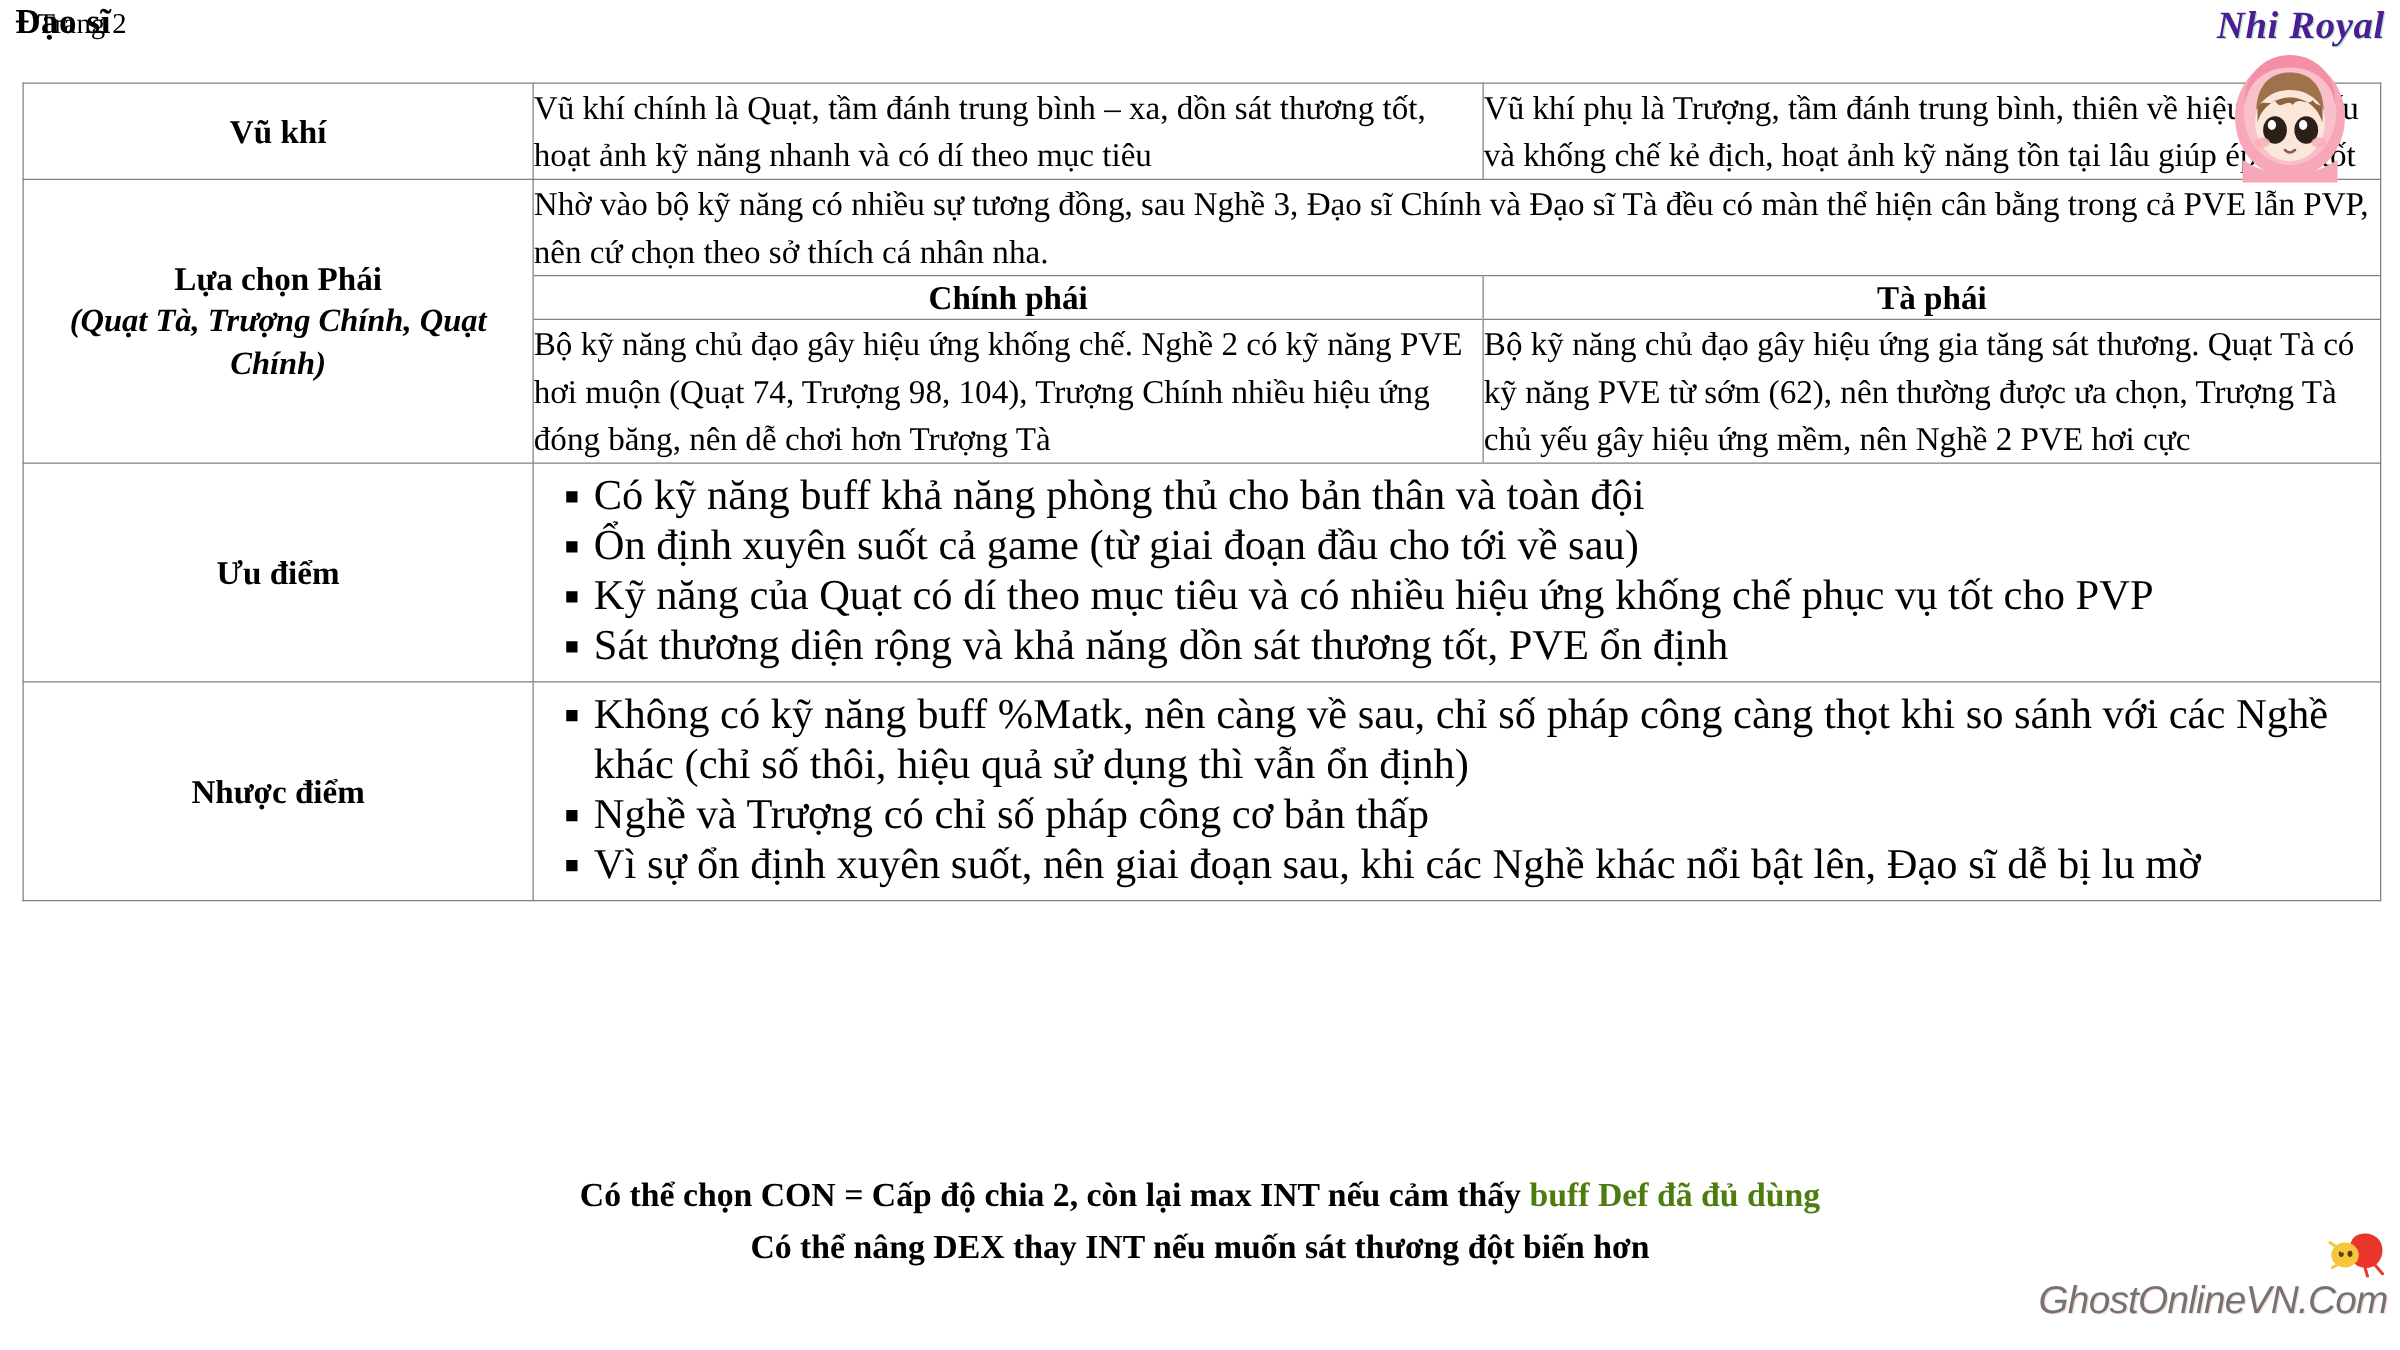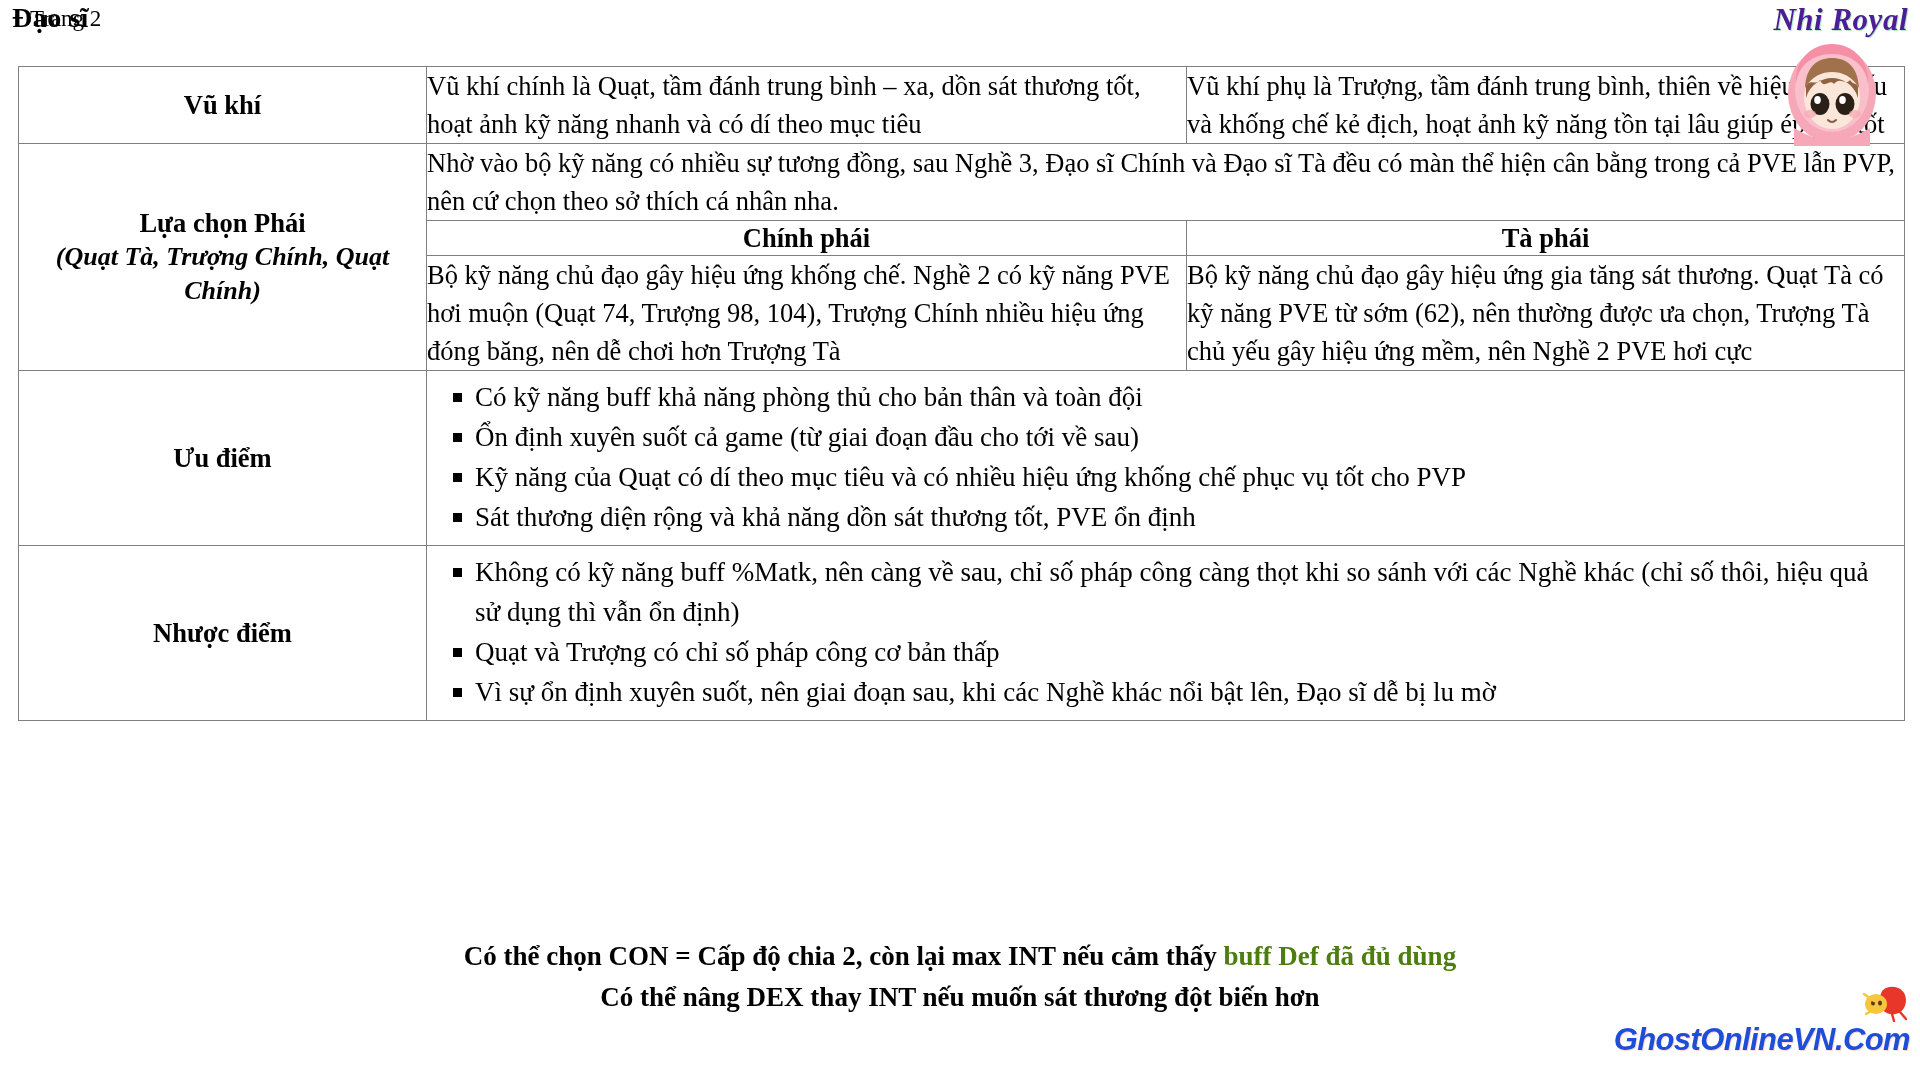--- a/index.html
+++ b/index.html
@@ -139,21 +139,21 @@
 
   
   ul.blist {
     margin: 0;
     padding: 6px 8px 8px 0;
     list-style: none;
   }
   ul.blist li {
     position: relative;
     padding-left: 48px;
-    font-size: 27px;
+    font-size: 34px;
     line-height: 40px;
     margin: 0;
   }
   ul.blist li .bsq {
     position: absolute;
     left: 26px;
     top: 16px;
     width: 9px;
     height: 9px;
     background: #000;
@@ -182,25 +182,25 @@
     width: 330px;
     height: 92px;
     z-index: 30;
     pointer-events: none;
   }
   .wm-text {
     position: absolute;
     right: 6px;
     bottom: 16px;
     font-family: "Liberation Sans", "DejaVu Sans", sans-serif;
-    font-weight: bold;
+    font-weight: normal;
     font-style: italic;
     font-size: 31px;
     letter-spacing: -0.6px;
-    color: #1d4ed8;
+    color: #737373;
     text-shadow: 1px 1px 0 #fdd9d3;
     white-space: nowrap;
   }
   .wm-mascot {
     position: absolute;
     right: 6px;
     bottom: 52px;
     width: 54px;
     height: 40px;
   }
@@ -296,21 +296,21 @@
             <li><span class="bsq"></span><span>Sát thương diện rộng và khả năng dồn sát thương tốt, PVE ổn định</span></li>
           </ul>
         </td>
       </tr>
 
       <tr>
         <td class="rowlabel">Nhược điểm</td>
         <td colspan="2" style="padding:0">
           <ul class="blist">
             <li><span class="bsq"></span><span>Không có kỹ năng buff %Matk, nên càng về sau, chỉ số pháp công càng thọt khi so sánh với các Nghề khác (chỉ số thôi, hiệu quả sử dụng thì vẫn ổn định)</span></li>
-            <li><span class="bsq"></span><span>Quạt và Trượng có chỉ số pháp công cơ bản thấp</span></li>
+            <li><span class="bsq"></span><span>Nghề và Trượng có chỉ số pháp công cơ bản thấp</span></li>
             <li><span class="bsq"></span><span>Vì sự ổn định xuyên suốt, nên giai đoạn sau, khi các Nghề khác nổi bật lên, Đạo sĩ dễ bị lu mờ</span></li>
           </ul>
         </td>
       </tr>
 
     </tbody>
   </table>
 
   <div class="footer">
     <span class="ln"><span>Có thể chọn CON = Cấp độ chia 2, còn lại max INT nếu cảm thấy </span><span class="hl-red">buff Def đã đủ dùng</span></span>

